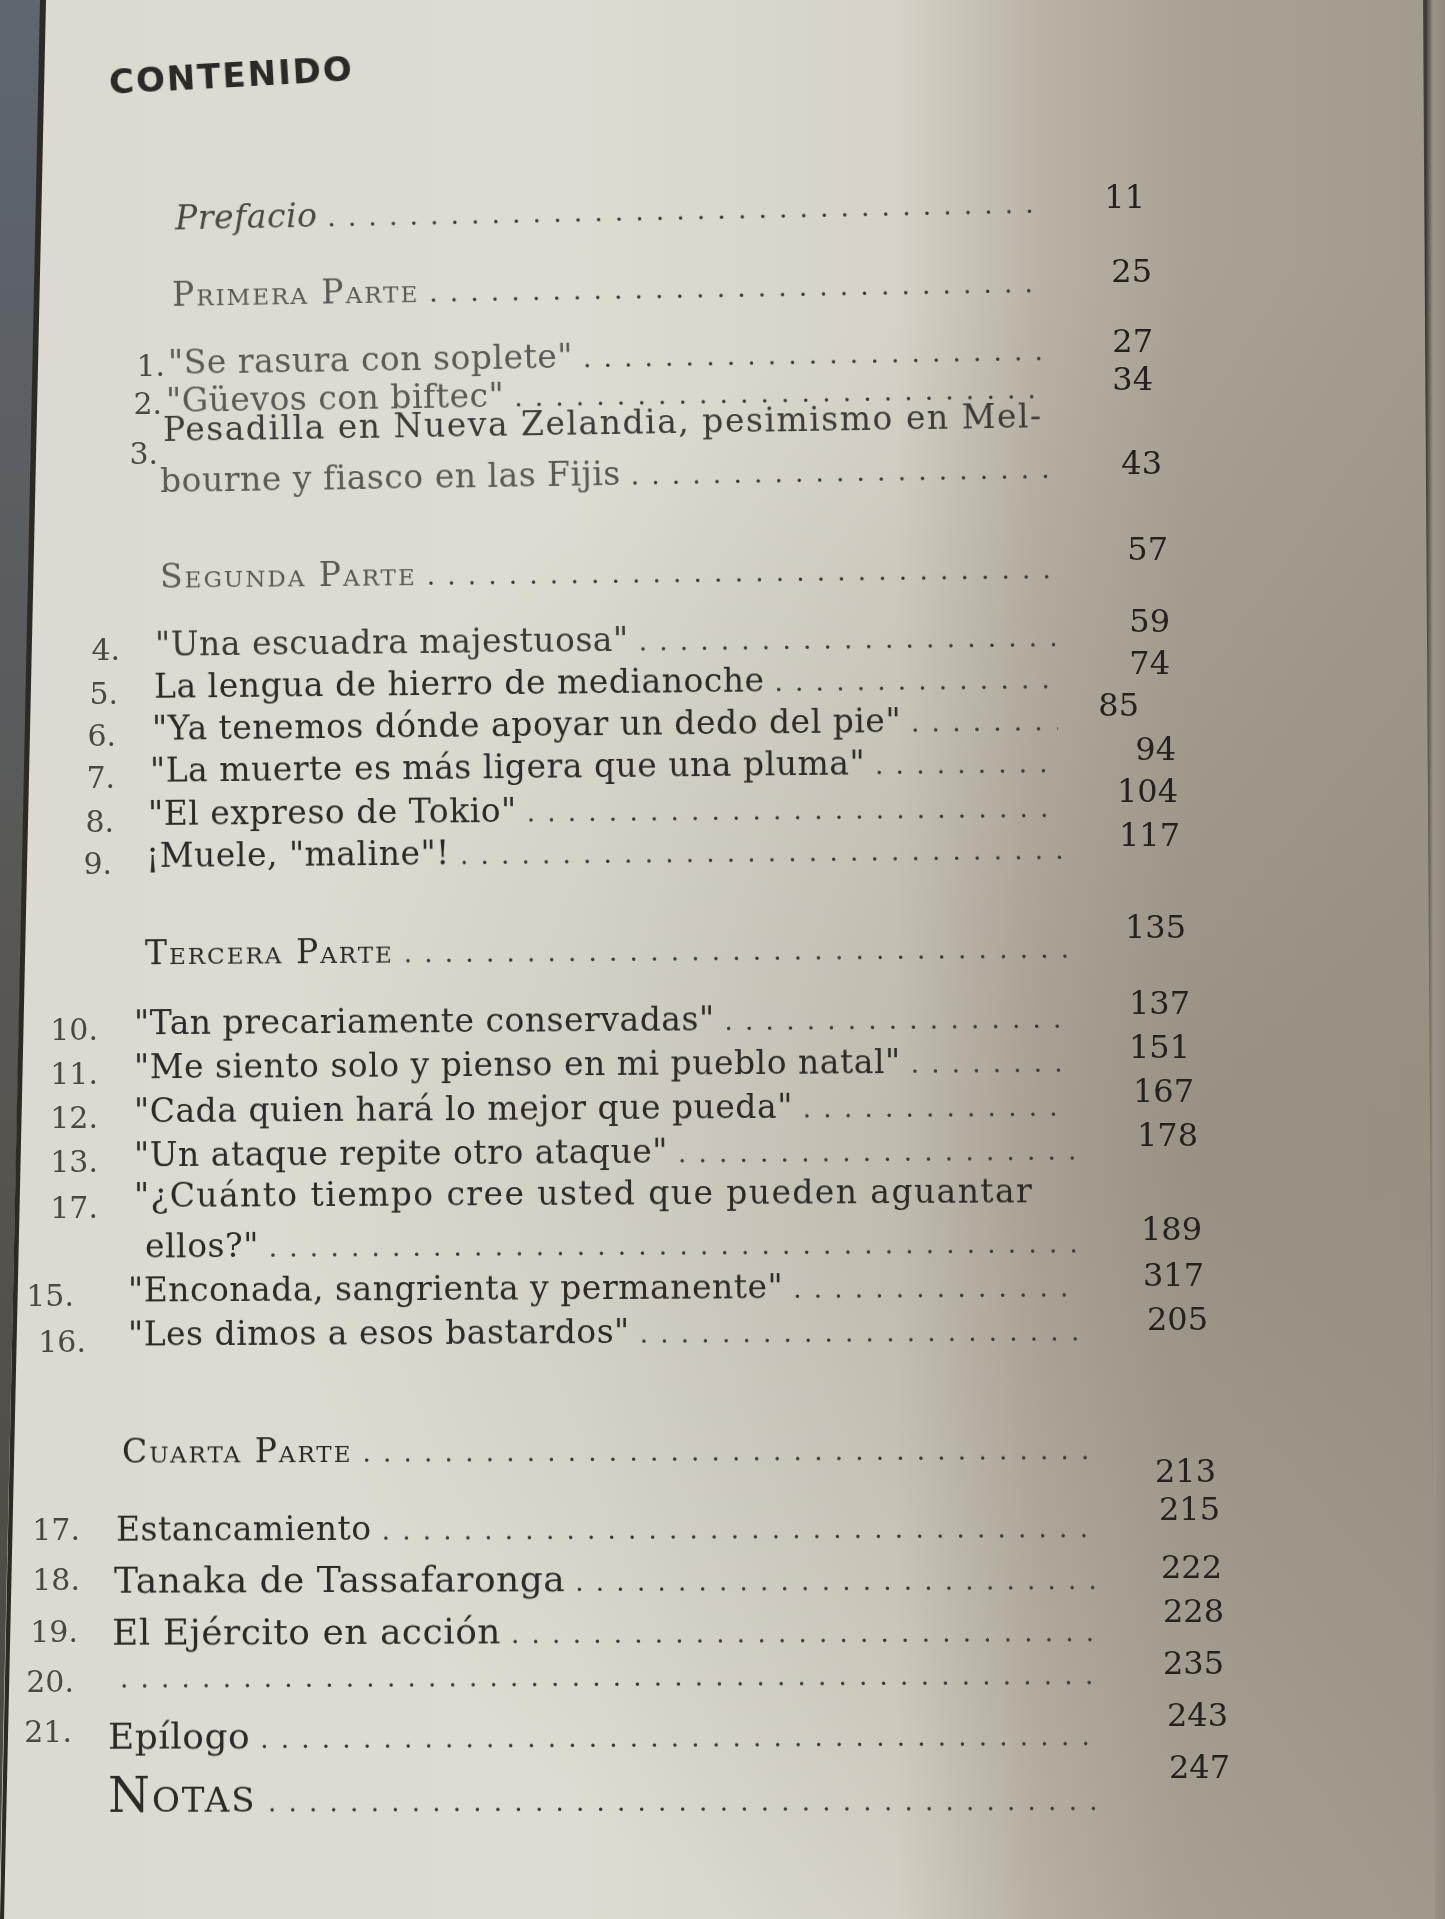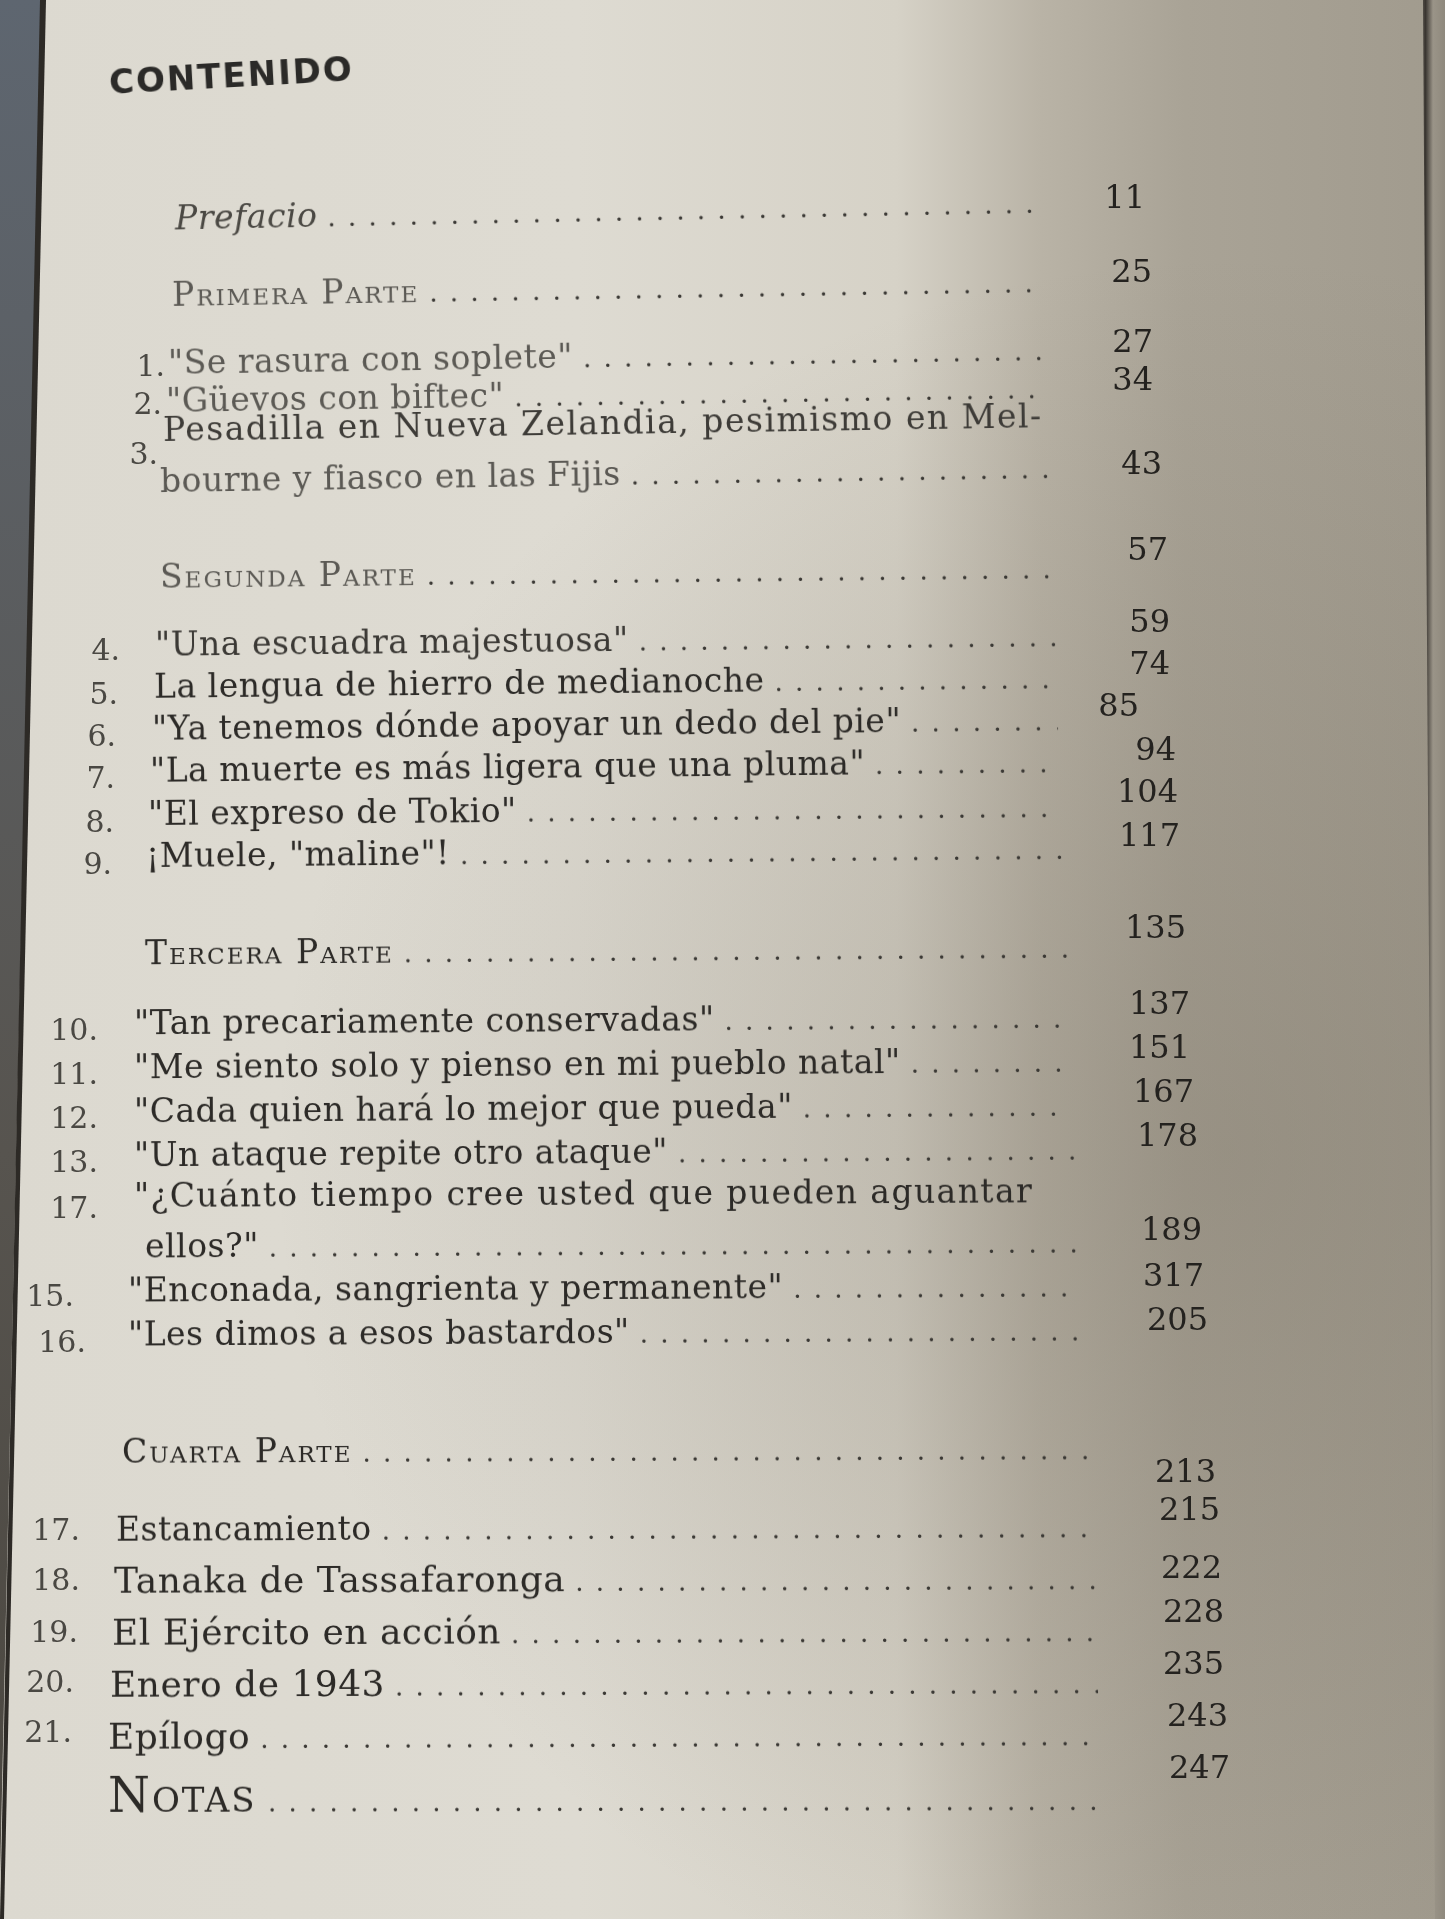--- a/index.html
+++ b/index.html
@@ -303,21 +303,20 @@
 
   <div class="num" style="left:20px; top:1614px;">19.</div>
   <div class="row" style="left:112px; top:1610px; width:996px; transform:rotate(-0.2deg);">
     <span class="entry-text" style="font-size:36px;">El Ejército en acción</span>
     <span class="dots"></span>
   </div>
   <div class="page-num" style="left:1134px; top:1592px;">228</div>
 
   <div class="num" style="left:16px; top:1664px;">20.</div>
   <div class="row" style="left:110px; top:1662px; width:998px; transform:rotate(-0.2deg);">
-    <span class="entry-text" style="font-size:36px;">Enero de 1943</span>
     <span class="dots"></span>
   </div>
   <div class="page-num" style="left:1134px; top:1644px;">235</div>
 
   <div class="num" style="left:14px; top:1714px;">21.</div>
   <div class="row" style="left:108px; top:1714px; width:1000px; transform:rotate(-0.2deg);">
     <span class="entry-text" style="font-size:36px;">Epílogo</span>
     <span class="dots"></span>
   </div>
   <div class="page-num" style="left:1138px; top:1696px;">243</div>

